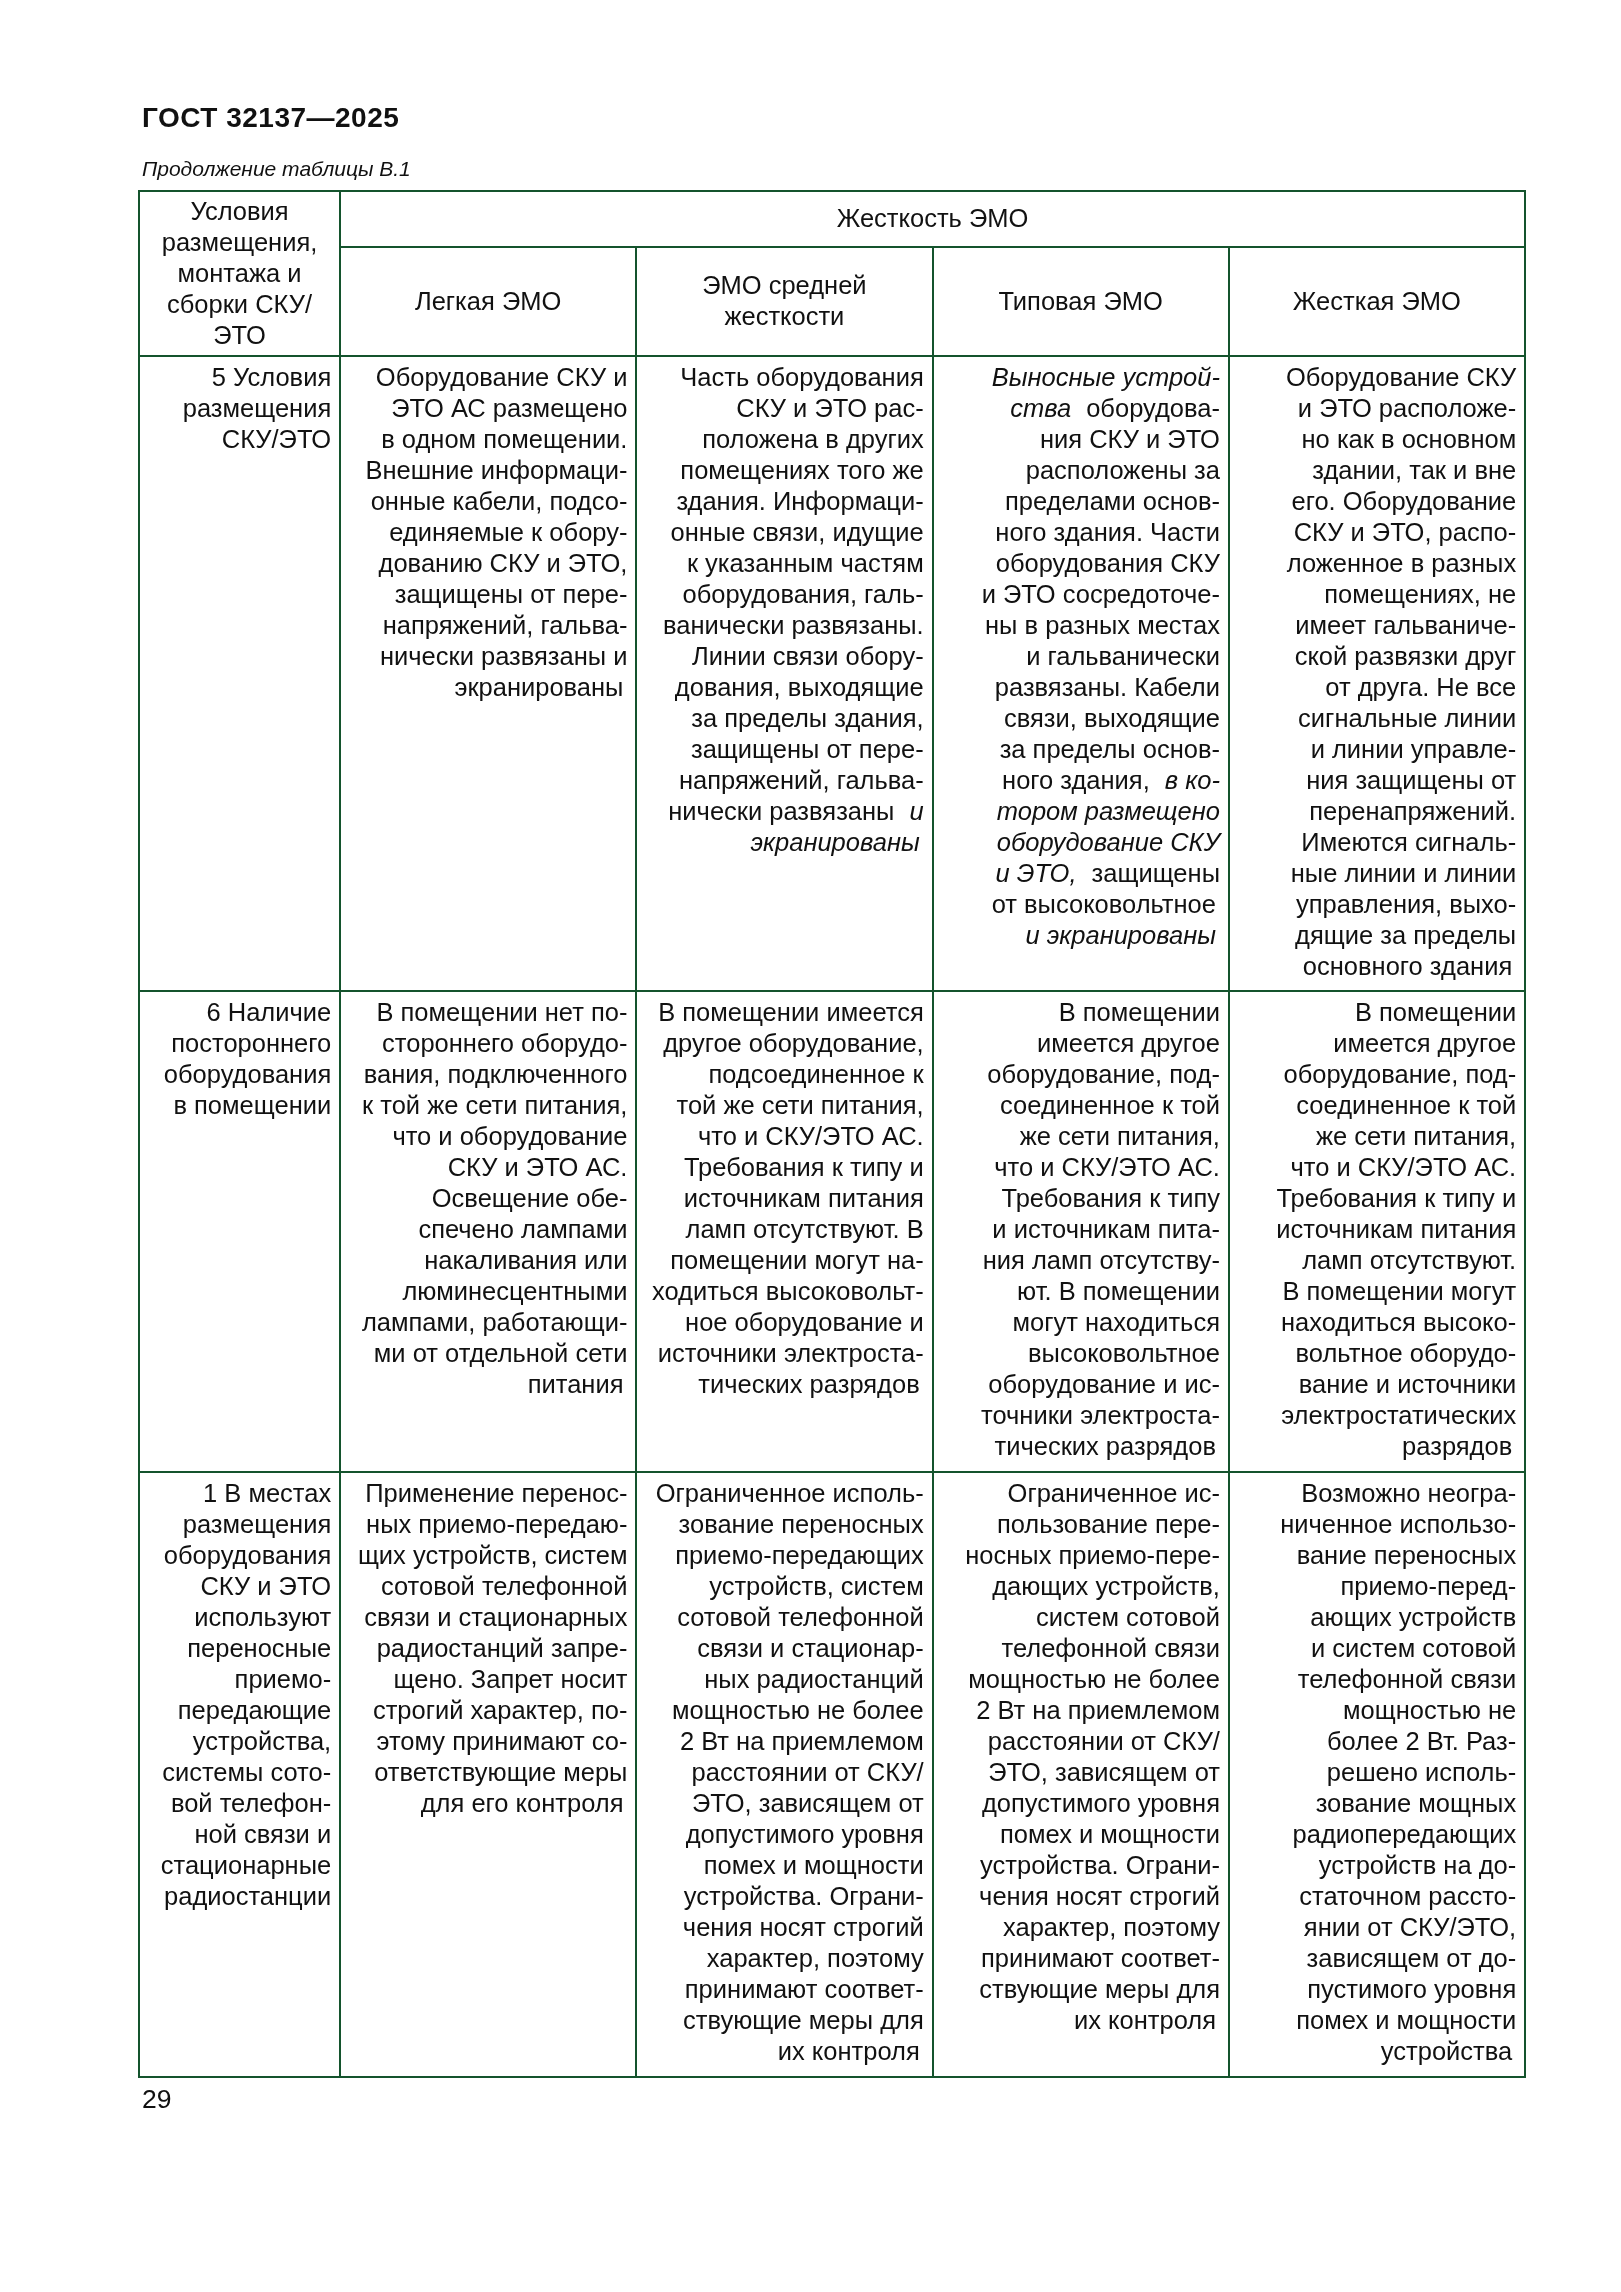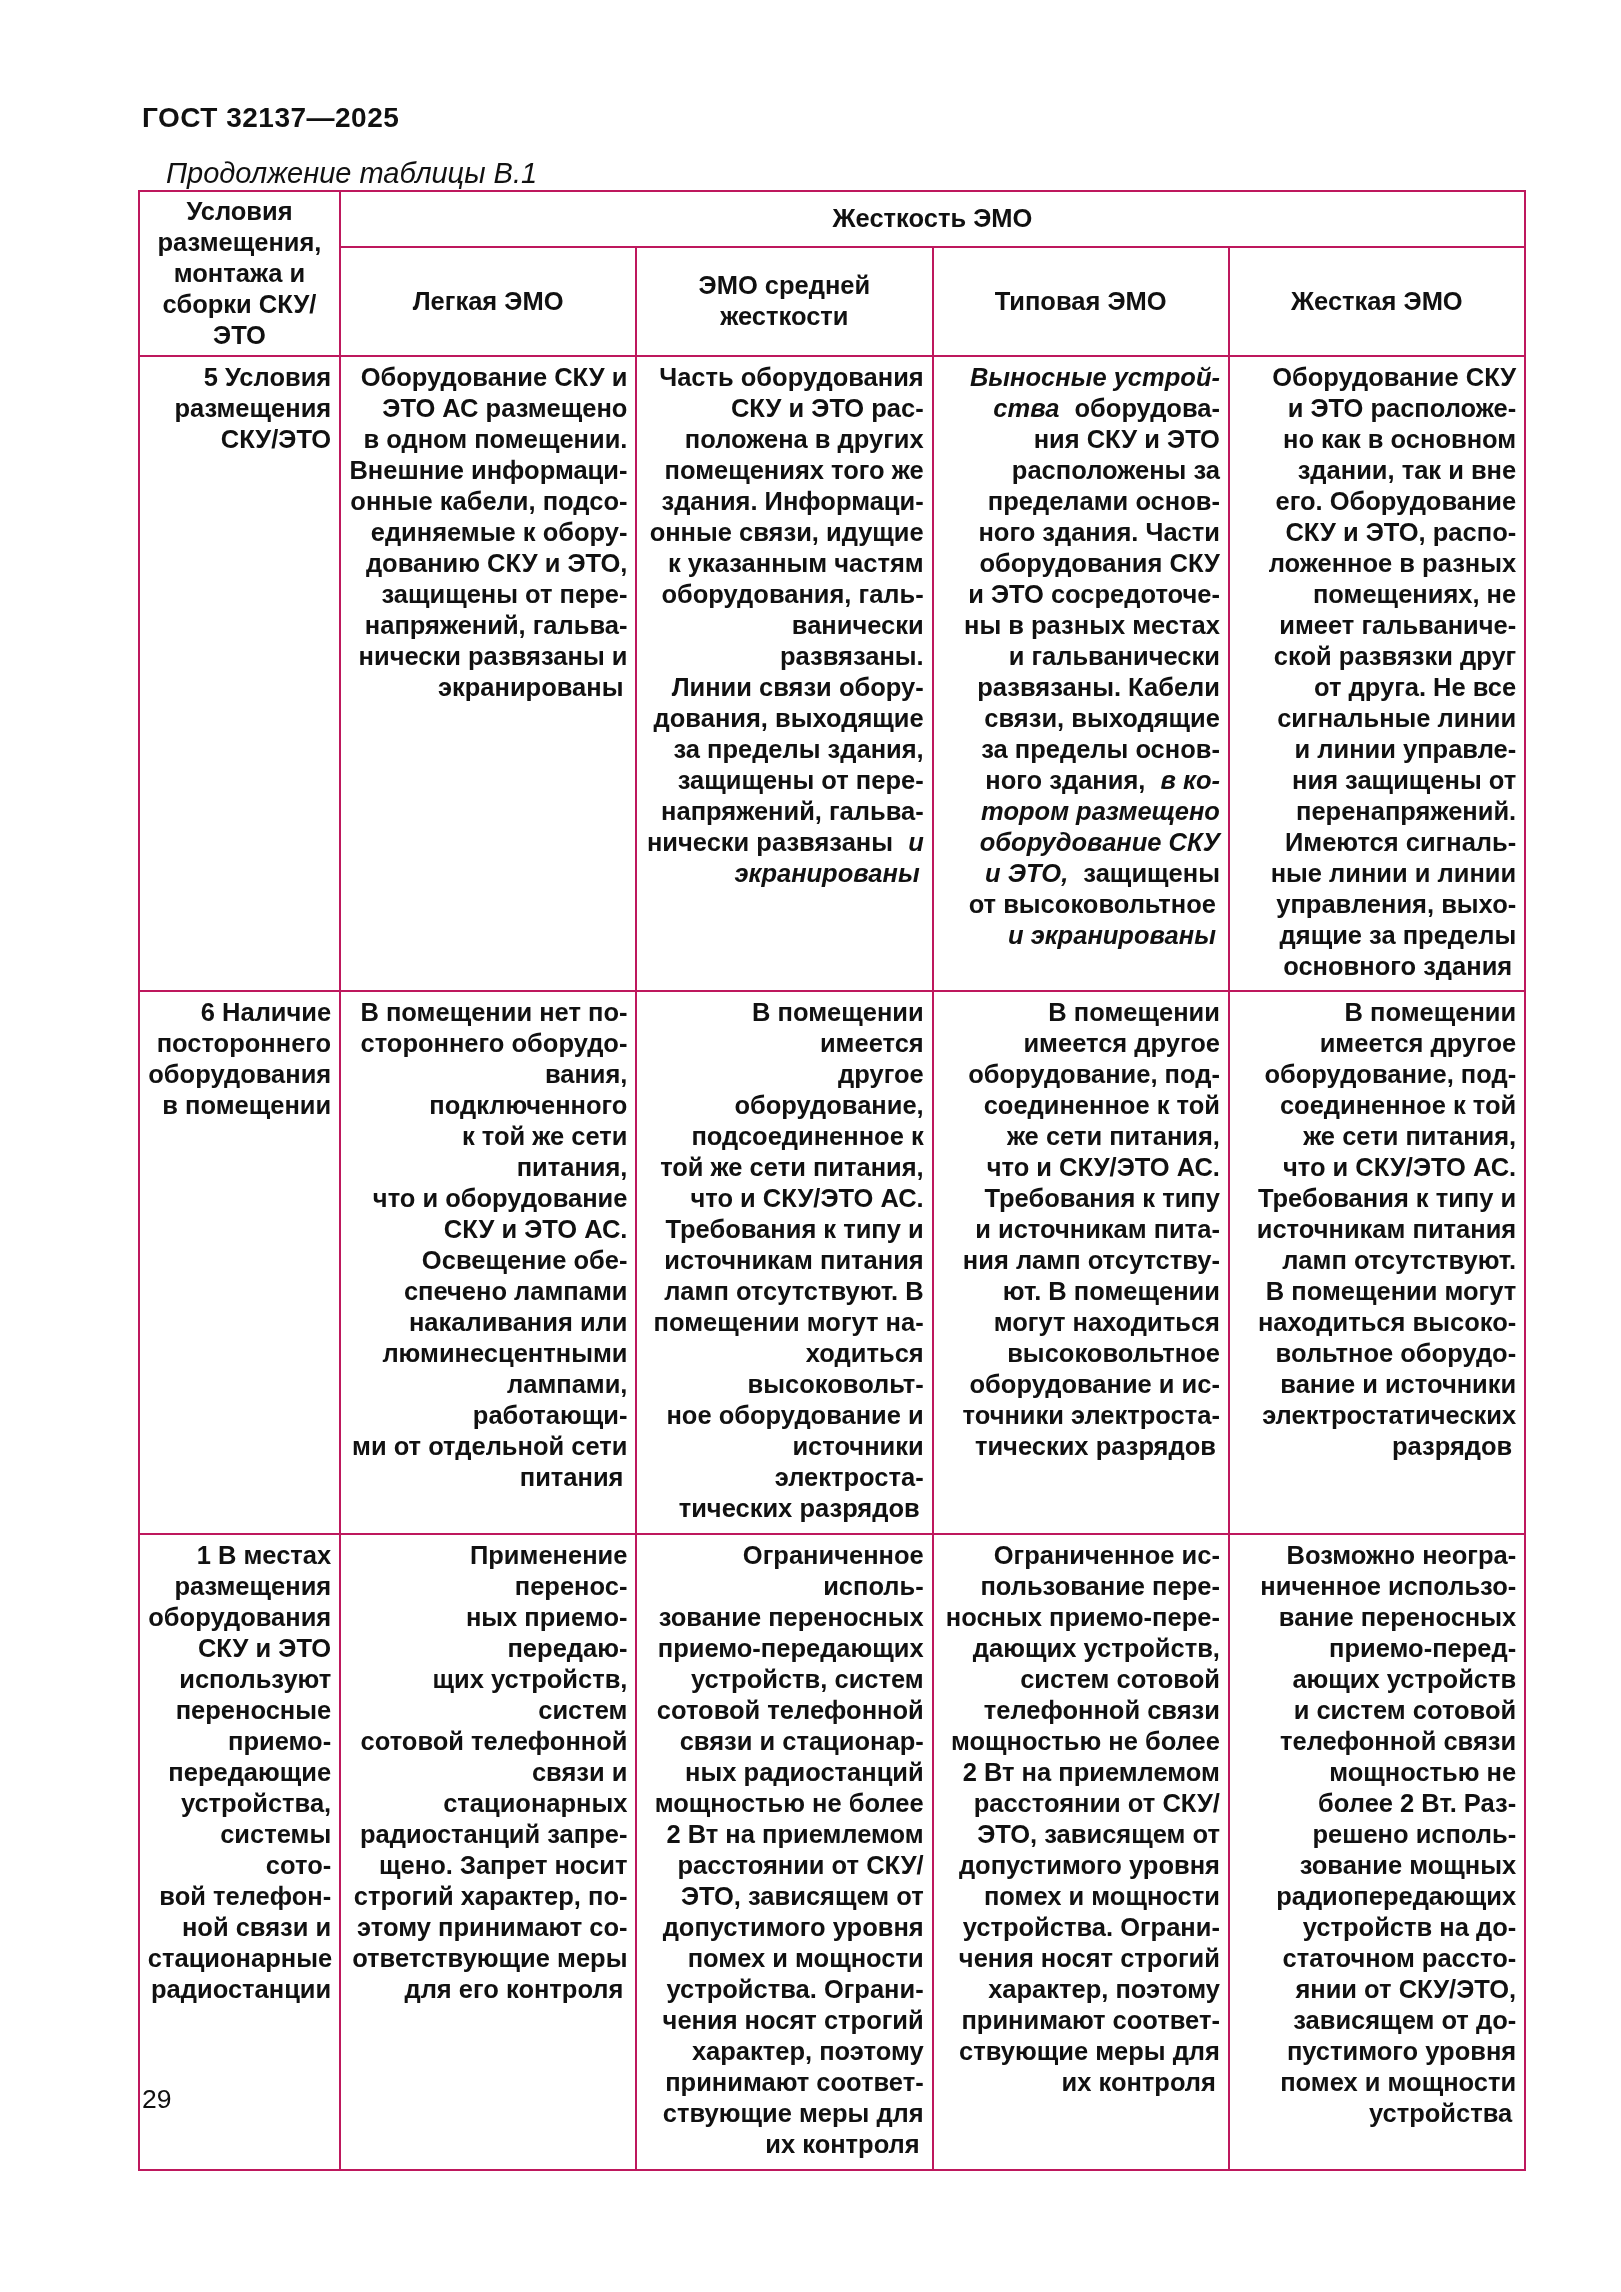--- a/index.html
+++ b/index.html
@@ -18,38 +18,37 @@
   .doc-header {
     position:absolute;
     left:130px; top:90px;
     font-size:28px;
     font-weight:bold;
     letter-spacing:0.5px;
   }
   .table-caption {
     position:absolute;
     left:130px; top:145px;
-    font-size:29px;
+    font-size:21px;
     font-style:italic;
-    margin-left:24px;
   }
   table.b1 {
     position:absolute;
     left:130px; top:182px;
     width:1388px;
     border-collapse:collapse;
     table-layout:fixed;
     font-size:25.5px;
     line-height:31px;
   }
   .b1 th, .b1 td {
-    border:2px solid #be185d;
+    border:2px solid #14532d;
     vertical-align:top;
     white-space:pre-line;
-    font-weight:bold;
+    font-weight:normal;
     padding:4.9px 7.8px 8.8px;
   }
   .b1 thead th {
     text-align:center;
     vertical-align:middle;
     padding:3.9px 5.9px;
   }
   .corner { width:201px; }
   .group-h { height:39px; }
   #col-headers th { height:80px; }

